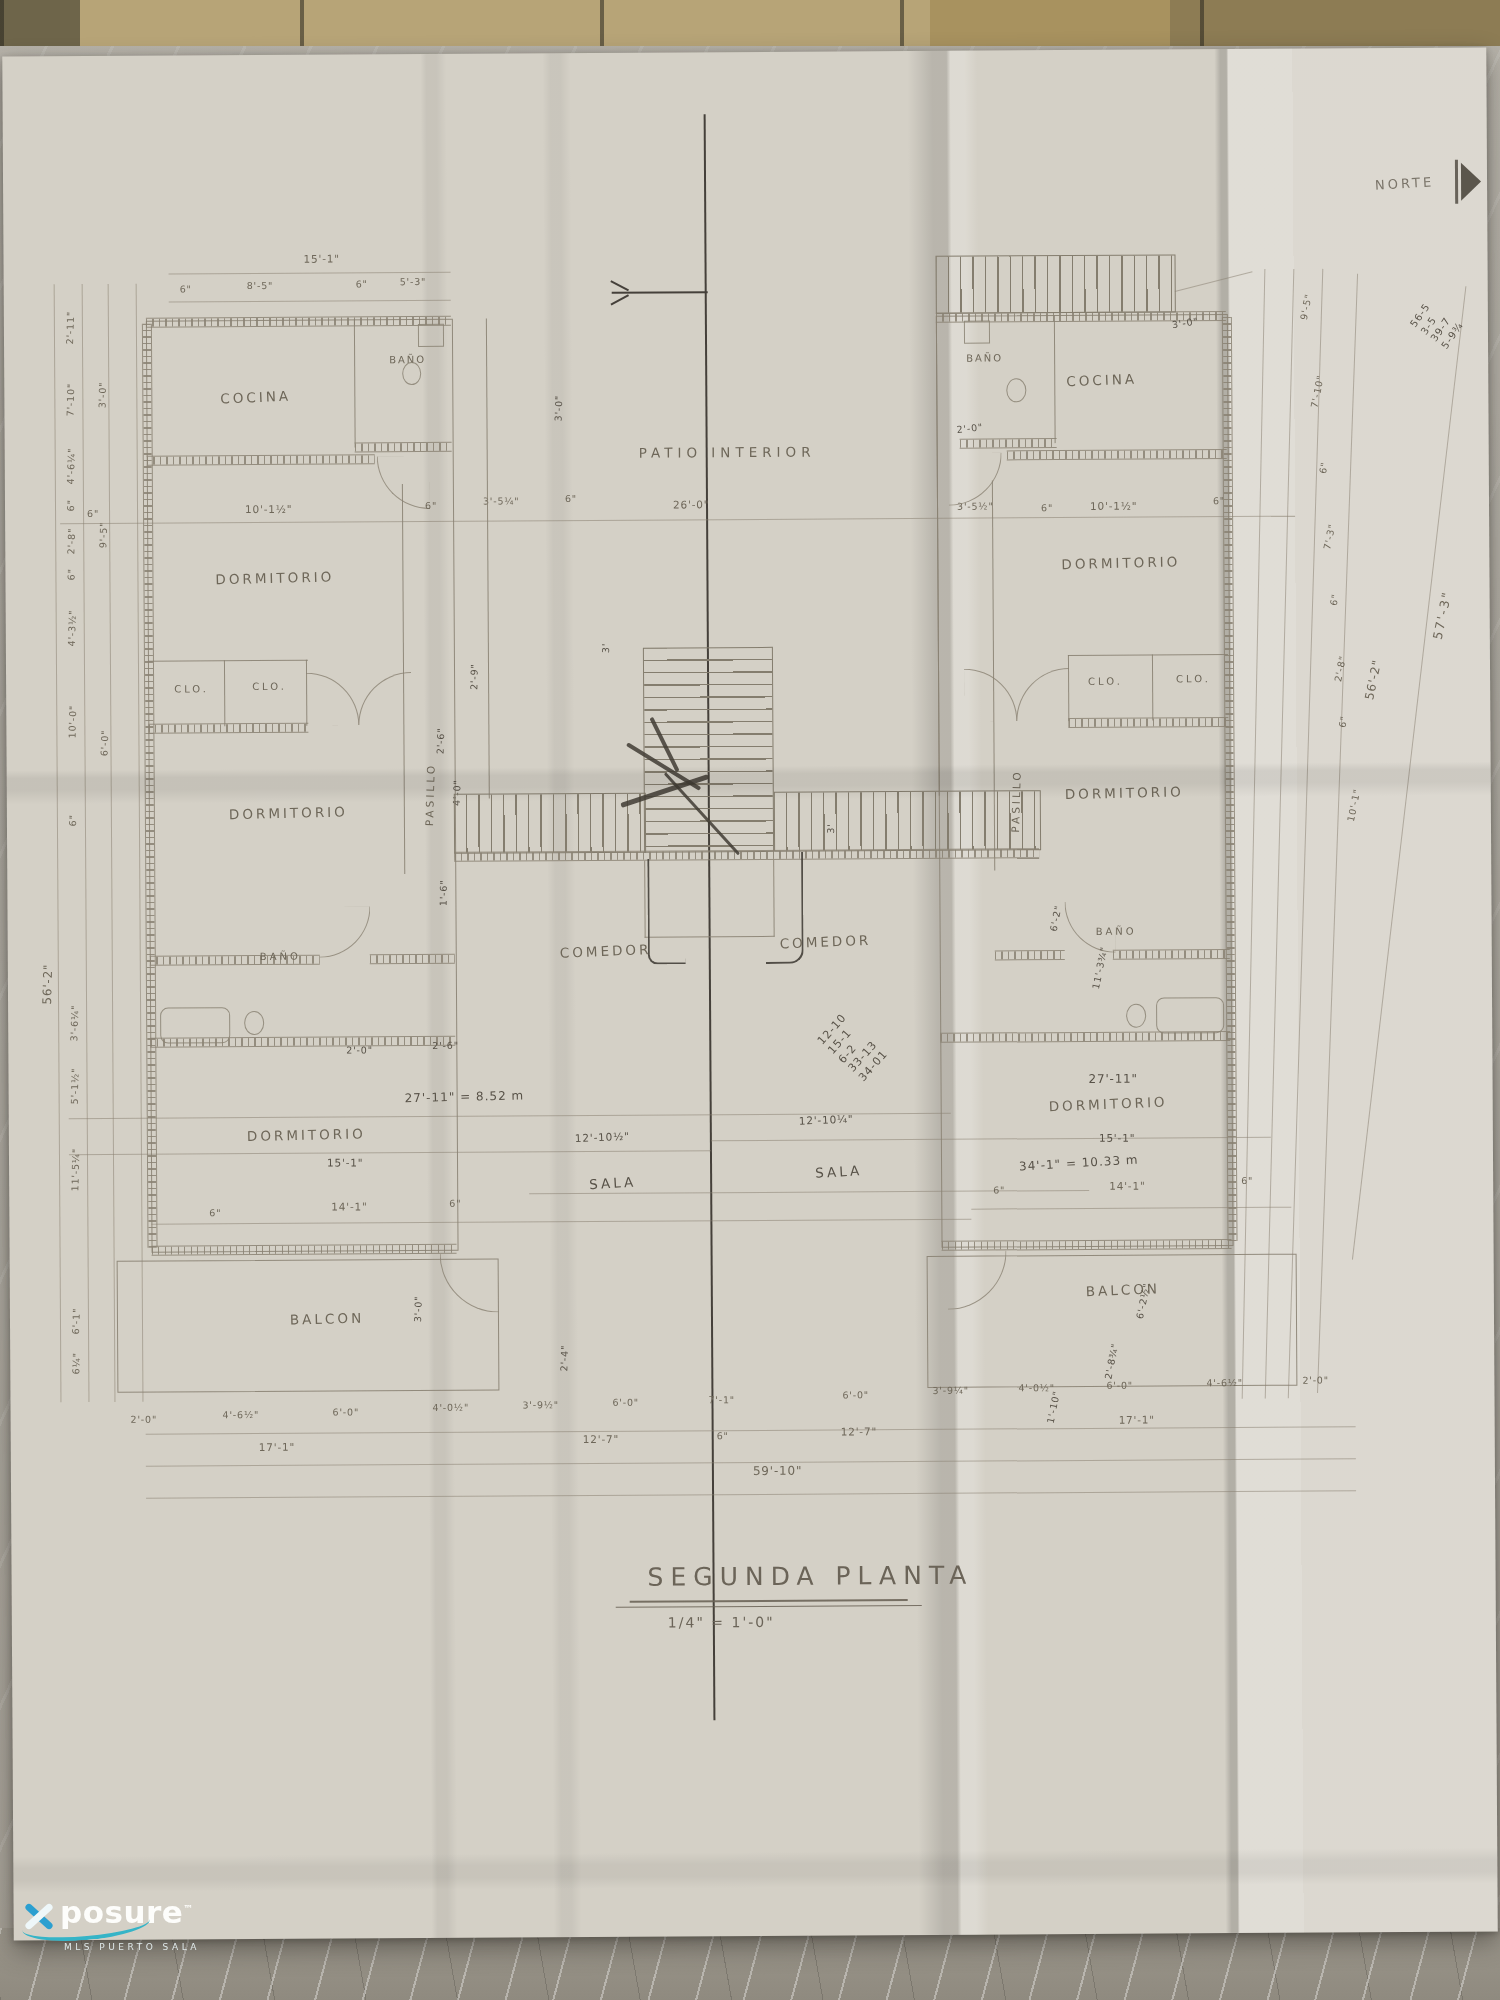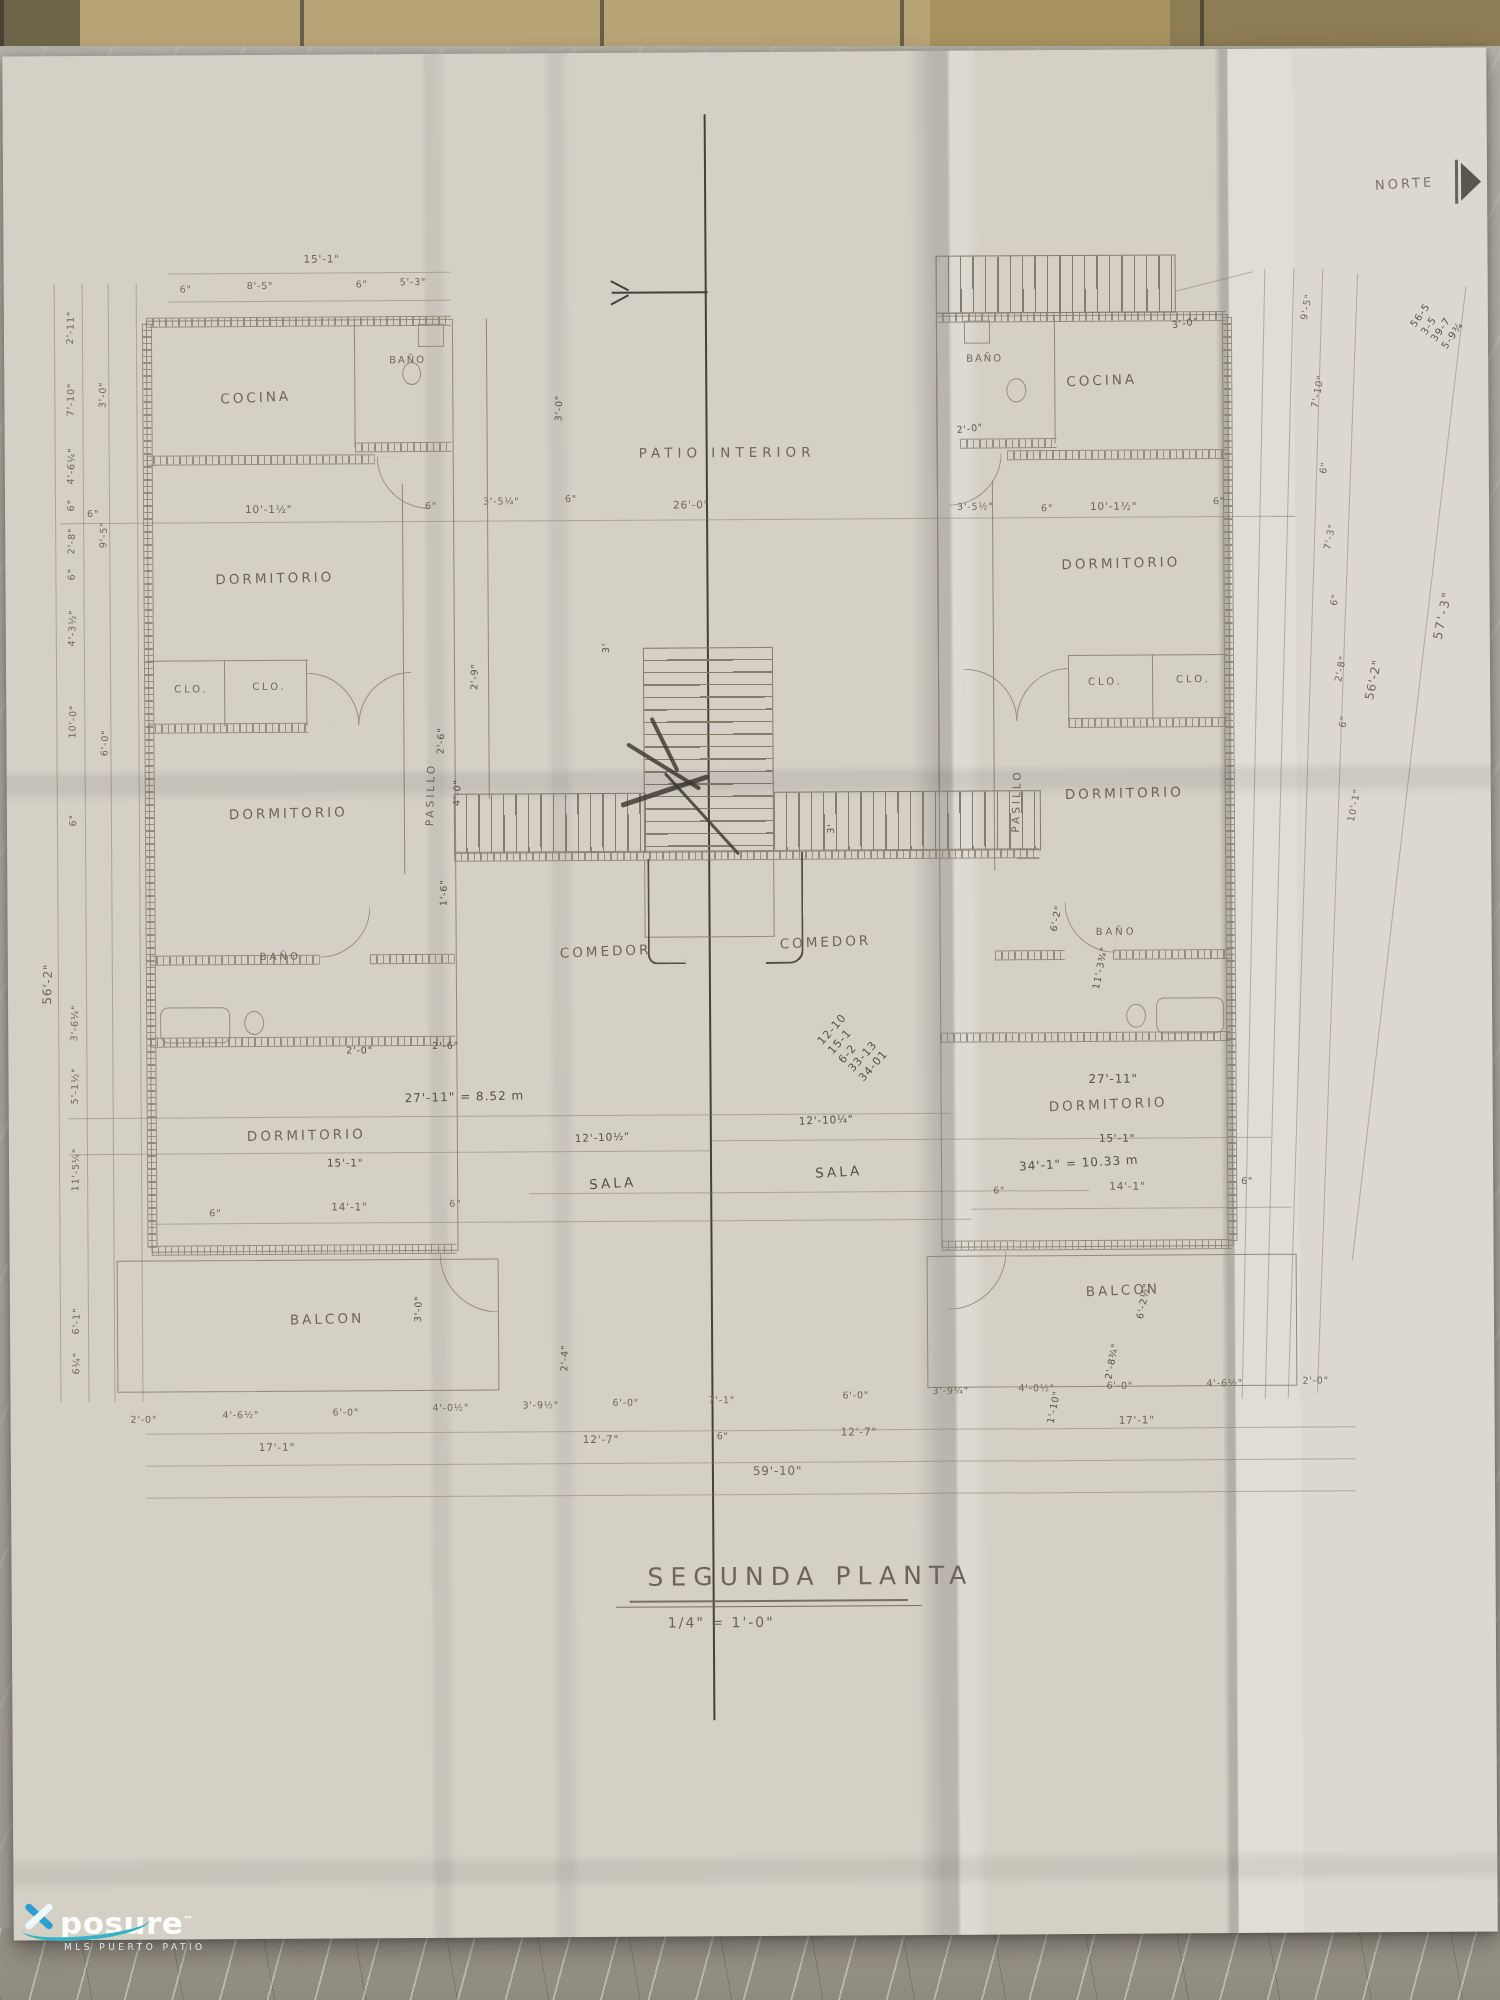--- a/index.html
+++ b/index.html
@@ -336,16 +336,16 @@
   <div class="dim" style="left:1372px;top:128px;font-size:13px;letter-spacing:3px;color:#7b756a;transform:rotate(-3deg)">NORTE</div>
   <div class="wl" style="left:1452px;top:112px;width:3px;height:44px;background:#5b564c"></div>
   <div class="tri-right" style="left:1458px;top:115px"></div>
 </div>
 
 <div class="abs" style="left:14px;top:1886px;width:230px;height:90px">
   <div class="abs" style="left:6px;top:14px;width:40px;height:34px">
     <div class="wm-x1" style="left:2px;top:13px"></div>
     <div class="wm-x2" style="left:2px;top:13px"></div>
   </div>
-  <span class="abs wm-brand" style="left:46px;top:19px"><span>posure</span><sup style="font-size:10px">™</sup></span>
+  <span class="abs wm-brand" style="left:46px;top:8px"><span>posure</span><sup style="font-size:10px">™</sup></span>
   <div class="wm-swoosh" style="left:8px;top:24px"></div>
-  <div class="wm-tag" style="left:50px;top:56px">MLS PUERTO PATIO</div>
+  <div class="wm-tag" style="left:50px;top:56px">MLS PUERTO SALA</div>
 </div>
 
 </body></html>

